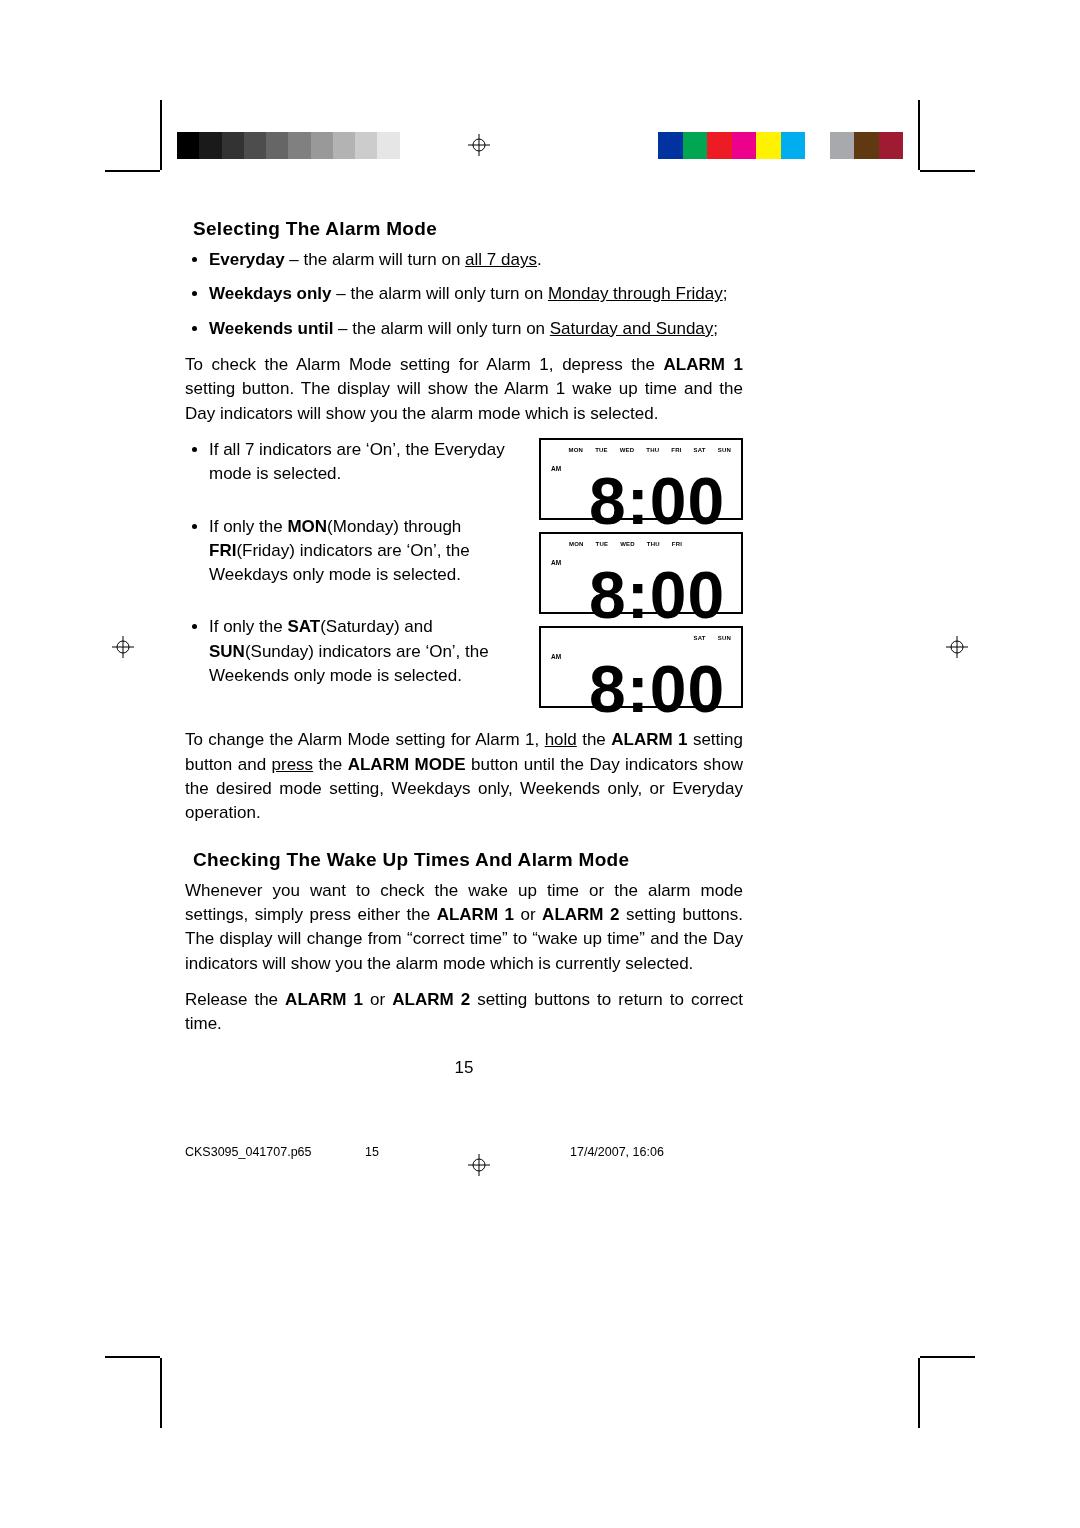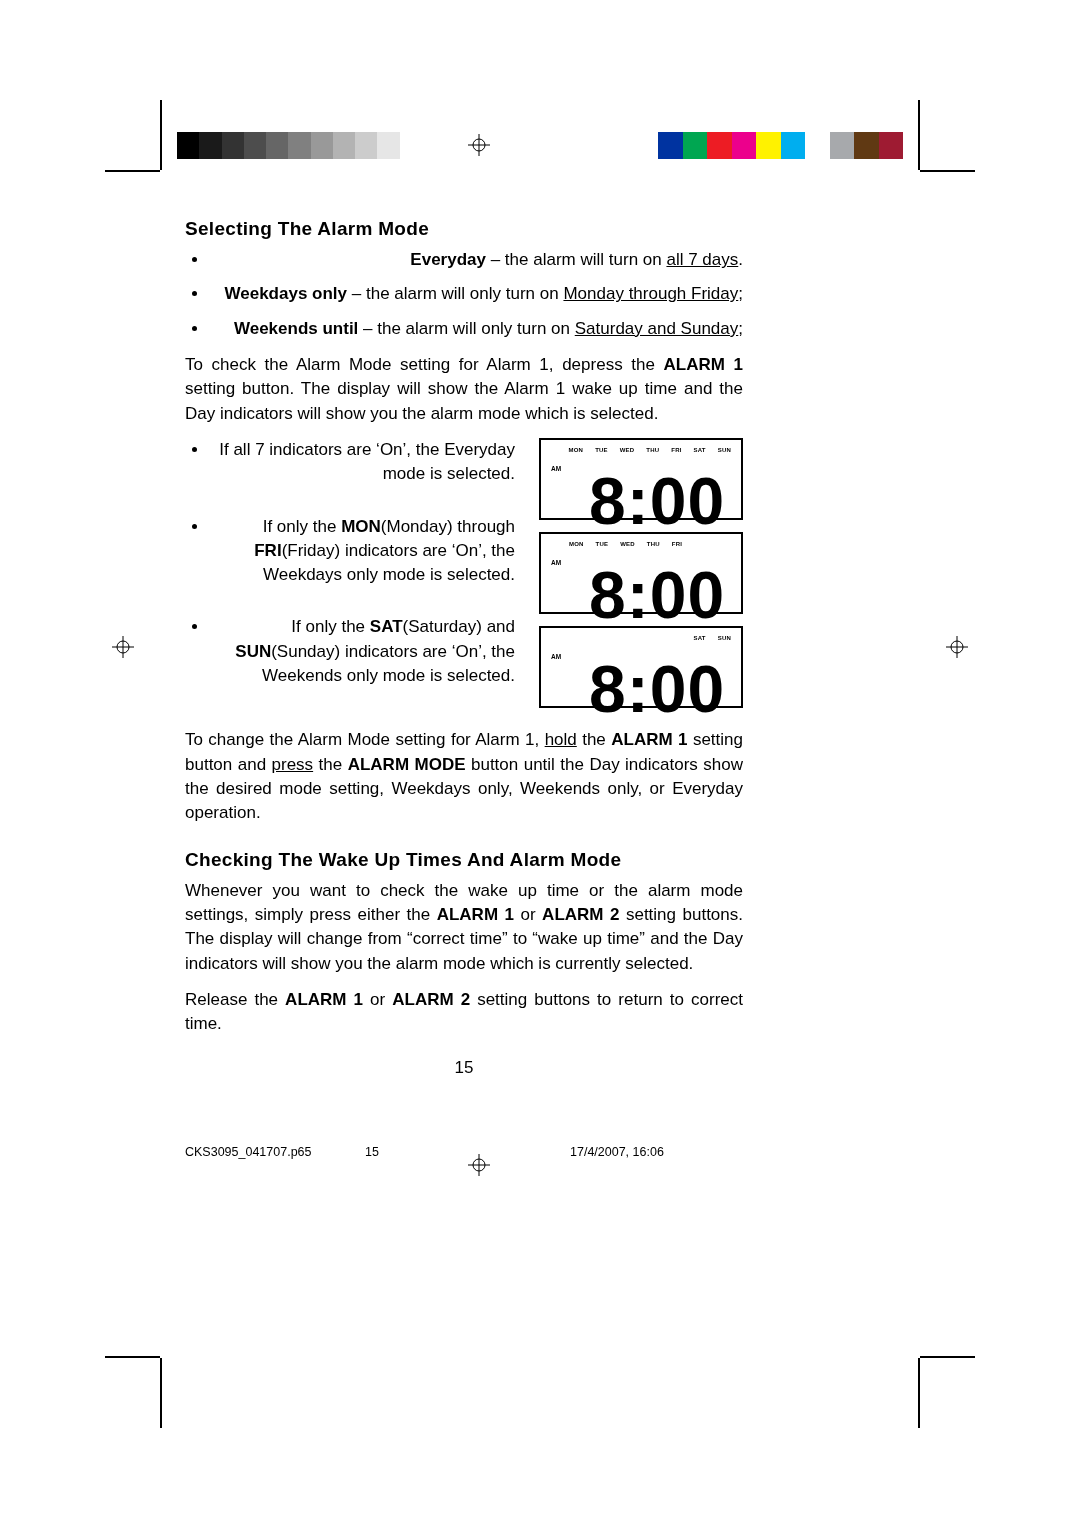--- a/index.html
+++ b/index.html
@@ -15,24 +15,24 @@
 .crop.vBL{bottom:100px;left:160px;height:70px}
 .crop.hBR{bottom:170px;right:105px;width:55px}
 .crop.vBR{bottom:100px;right:160px;height:70px}
 .colorbar{position:absolute;top:132px;height:27px;display:flex}
 .colorbar.left{left:177px;width:245px}
 .colorbar.right{right:177px;width:245px}
 .colorbar div{flex:1}
 .regmark{position:absolute;width:22px;height:22px}
 .regmark svg{display:block}
 .content{position:absolute;top:215px;left:185px;width:558px;font-size:17px;line-height:1.43;text-align:justify}
-.content h3{font-size:19px;font-weight:bold;margin:0 0 6px 0;text-align:left;letter-spacing:.3px}
+.content h3{font-size:19px;font-weight:bold;margin:0 0 6px 8px;text-align:left;letter-spacing:.3px}
 .content p{margin:0 0 12px 0}
 .content ul{margin:0 0 12px 0;padding-left:24px}
-.content li{margin:0 0 10px 0;text-align:right}
+.content li{margin:0 0 10px 0;text-align:left}
 .sup{font-size:.65em;vertical-align:super}
 .u{text-decoration:underline}
 .b{font-weight:bold}
 .row{display:flex;gap:24px;margin-bottom:12px}
 .row .txt{flex:1}
 .row .txt li{margin-bottom:28px}
 .lcdcol{width:204px;display:flex;flex-direction:column;gap:12px}
 .lcd{border:2px solid #000;height:78px;position:relative;font-weight:bold}
 .lcd .days{position:absolute;top:6px;left:0;right:0;display:flex;font-size:6px;letter-spacing:.2px;justify-content:flex-end;padding:0 10px;gap:12px}
 .lcd .ampm{position:absolute;top:24px;left:10px;font-size:6.5px}

